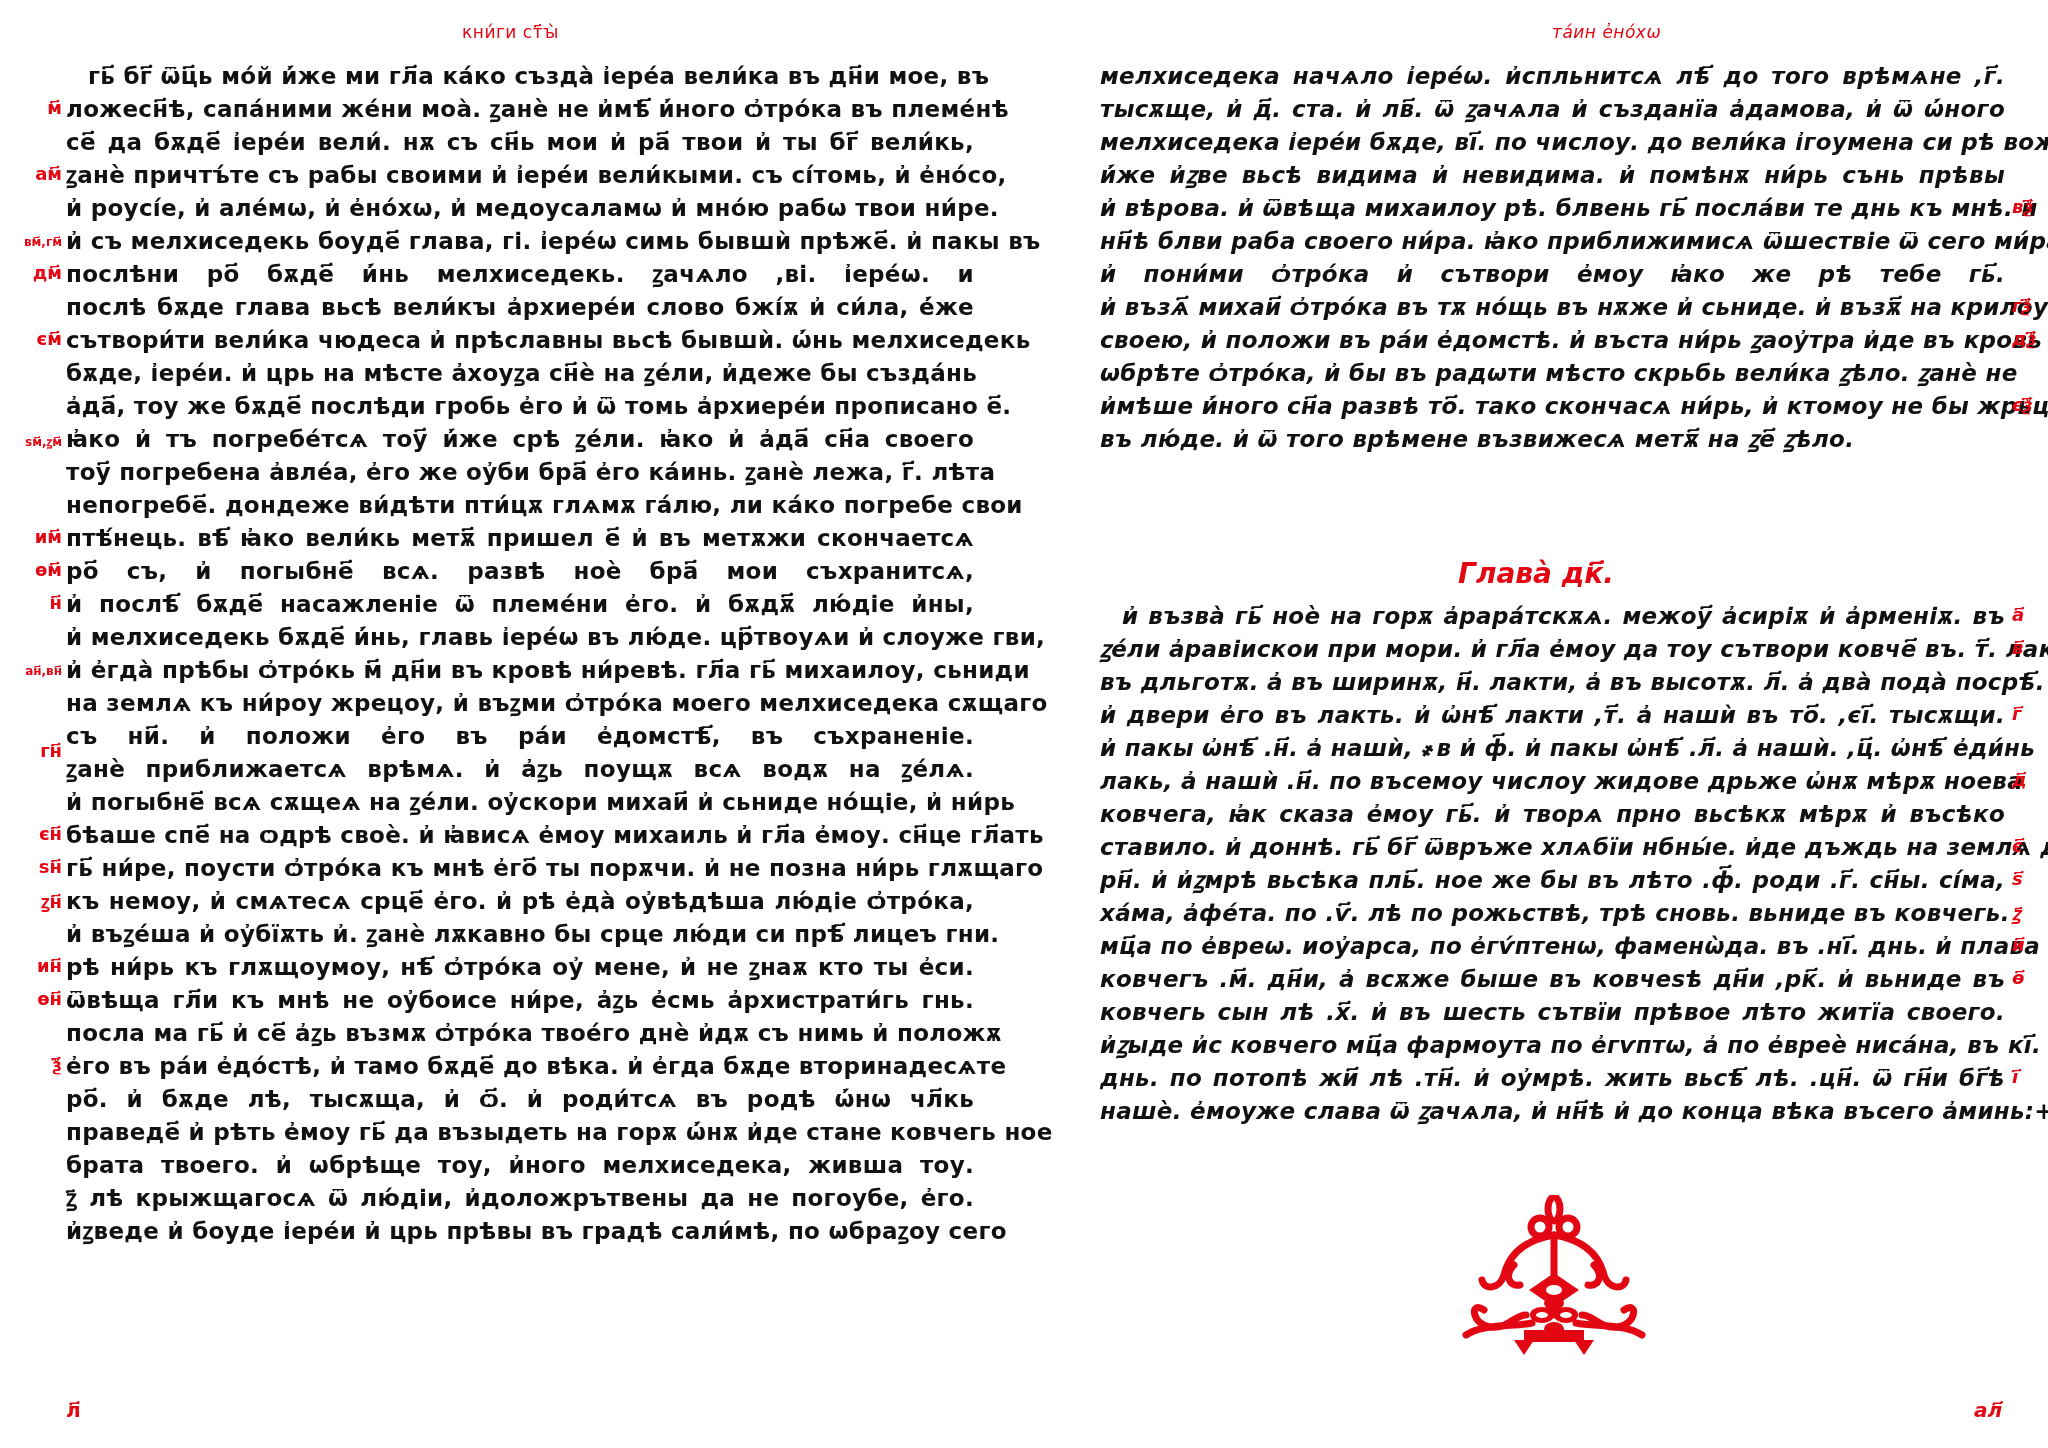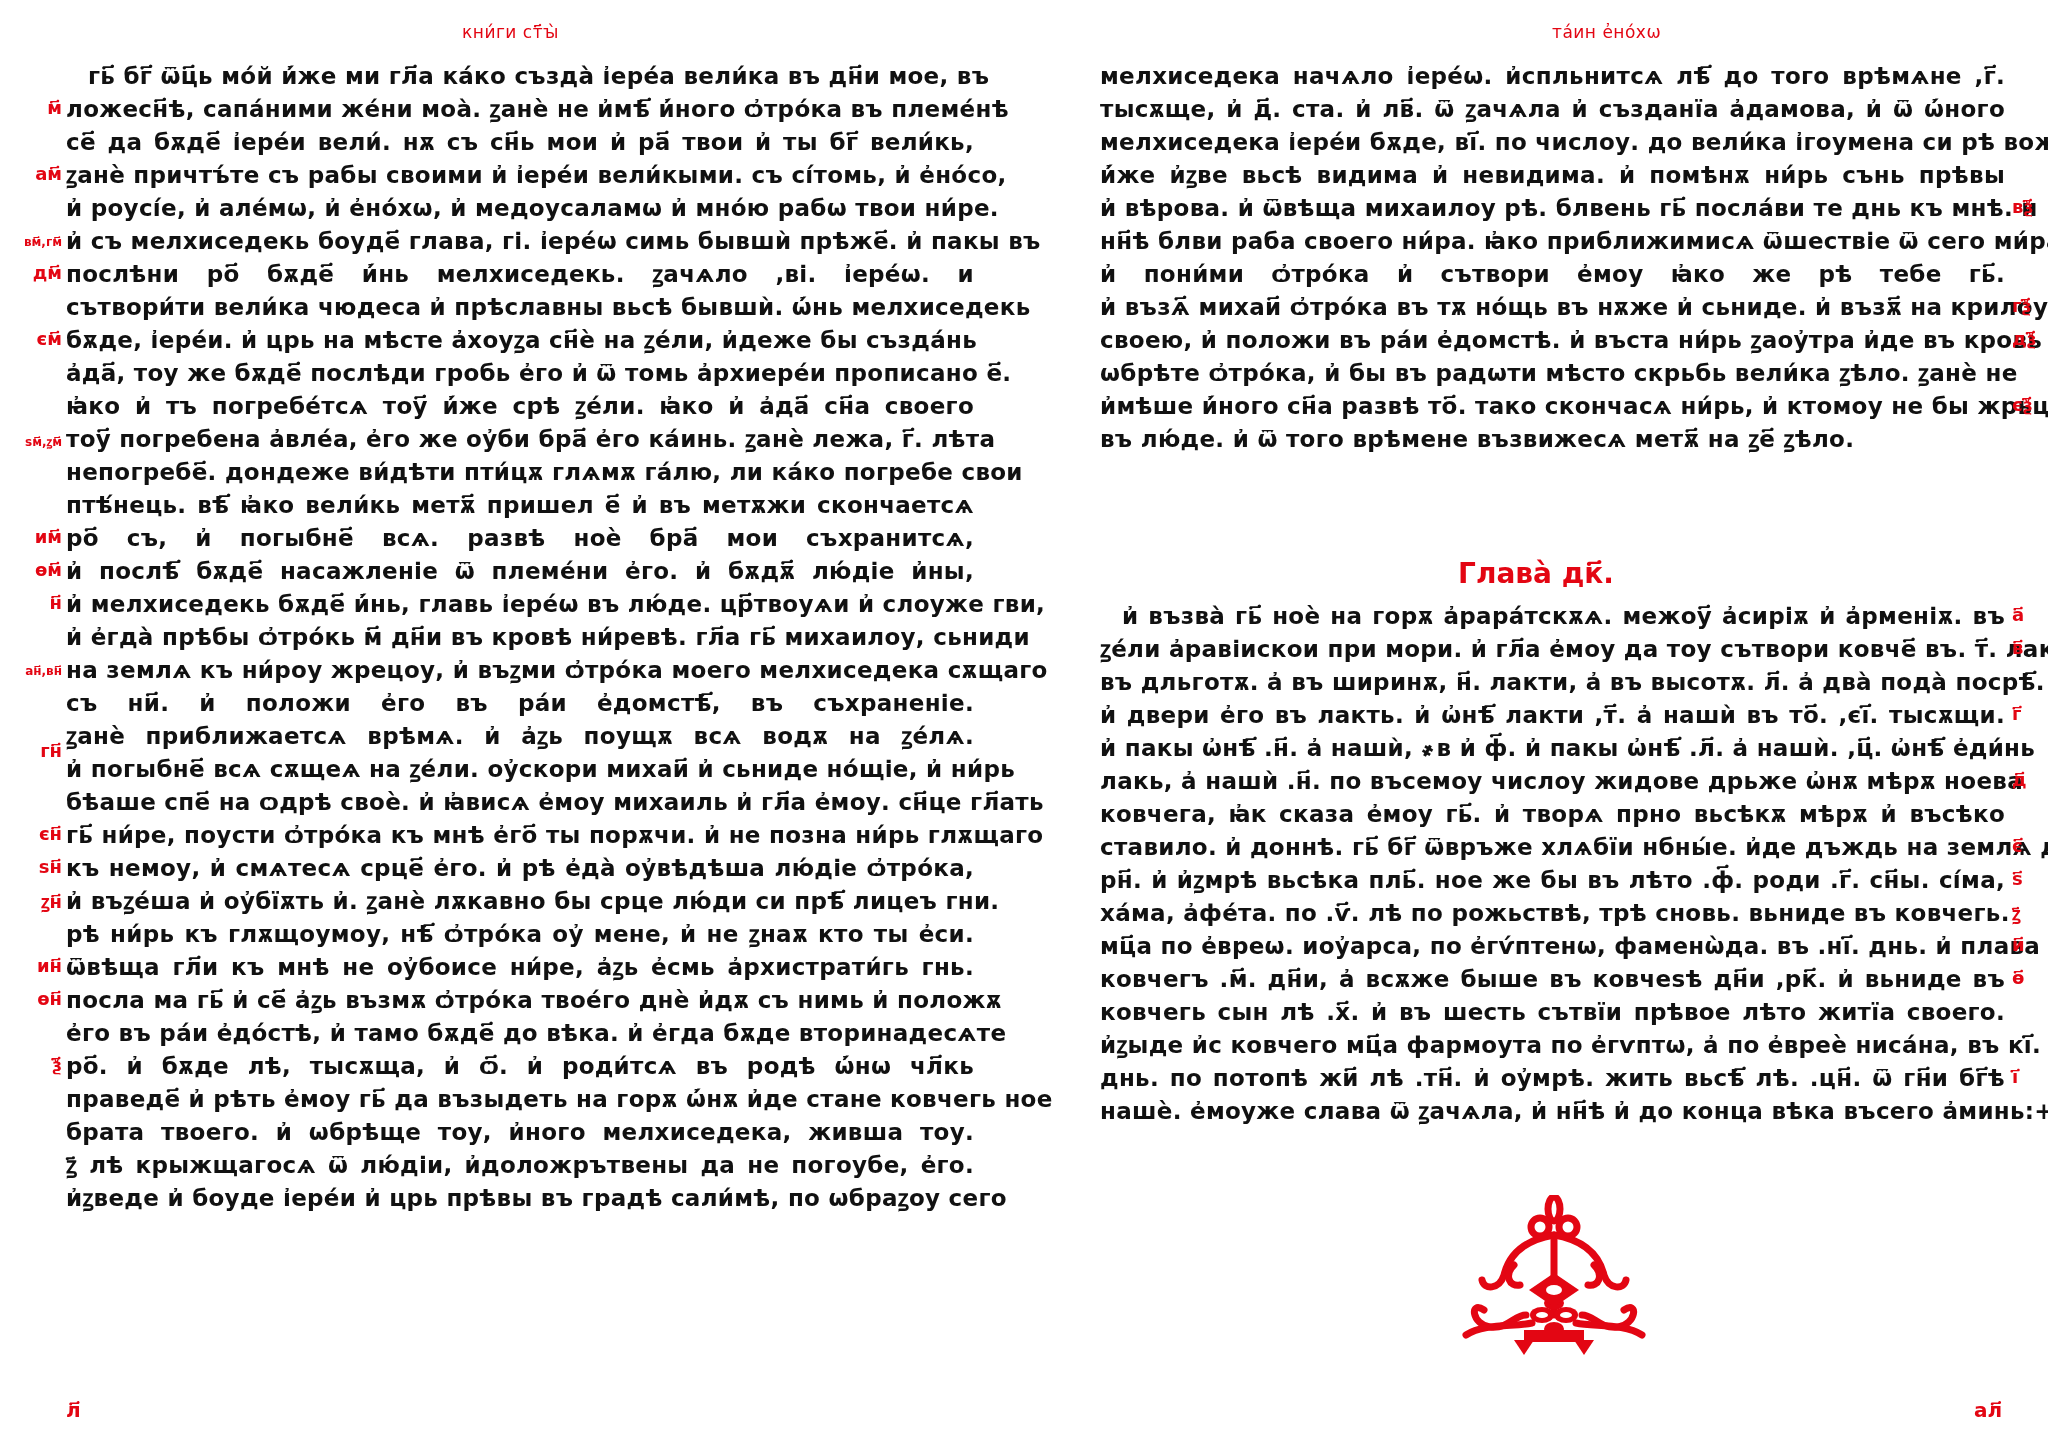--- a/index.html
+++ b/index.html
@@ -1,20 +1,20 @@
 <!DOCTYPE html>
 <html><head>
 <meta charset="utf-8">
 <style>
   html, body { margin: 0; padding: 0; background: #ffffff; }
   body { width: 2048px; height: 1448px; position: relative; overflow: hidden;
          font-family: "DejaVu Sans", sans-serif; color: #111; }
   .page { position: absolute; top: 0; height: 1448px; }
   .page-left { left: 0; width: 1024px; }
-  .page-right { left: 1024px; width: 1024px; }
+  .page-right { left: 1024px; width: 1024px; font-style: italic; }
   .running-head { position: absolute; top: 22px; font-size: 17px; color: #e30613;
                   letter-spacing: 0.5px; white-space: nowrap; }
   .page-left .running-head { left: 462px; }
   .page-right .running-head { left: 1552px; left: 528px; }
   .body { position: absolute; }
   .page-left .body { left: 66px; width: 908px; top: 60px; }
   .page-right .body { left: 76px; width: 905px; top: 60px; }
   .line { height: 33px; line-height: 33px; font-size: 23px; font-weight: bold;
           white-space: nowrap; text-align: justify; text-align-last: justify;
           letter-spacing: 0.3px; }
@@ -38,20 +38,21 @@
 <div class="page page-left">
   <div class="running-head">кни́ги ст҃ꙑ̀</div>
   <div class="body" id="left-body">
       <div class="line indent">гь҃ бг҃ ѿц҃ь мо́й и҆́же ми гл҃а ка́ко създа̀ і҆ере́а вели́ка въ дн҃и мое, въ</div>
       <div class="line">ложесн҃ѣ, сапа́ними же́ни моа̀. ꙁанѐ не и҆мѣ҃ и҆́ного ѻ҆тро́ка въ племе́нѣ</div>
       <div class="line">се҃ да бѫде҃ і҆ере́и вели́. нѫ съ сн҃ь мои и҆ ра҃ твои и҆ ты бг҃ вели́кь,</div>
       <div class="line">ꙁанѐ причтъ́те съ рабы своими и҆ і҆ере́и вели́кыми. съ сі́томь, и҆ е҆но́со,</div>
       <div class="line">и҆ роусі́е, и҆ але́мѡ, и҆ е҆но́хѡ, и҆ медоусаламѡ и҆ мно́ю рабѡ твои ни́ре.</div>
       <div class="line">и҆ съ мелхиседекь боуде҃ глава, гі. і҆ере́ѡ симь бывшѝ прѣже҃. и҆ пакы въ</div>
       <div class="line">послѣни ро҃ бѫде҃ и҆́нь мелхиседекь. ꙁачѧло ,ві. і҆ере́ѡ. и</div>
+      <div class="line">послѣ бѫде глава вьсѣ вели́кꙑ а҆рхиере́и слово бжі́ѫ и҆ си́ла, е҆́же</div>
       <div class="line">сътвори́ти вели́ка чюдеса и҆ прѣславны вьсѣ бывшѝ. ѡ҆́нь мелхиседекь</div>
       <div class="line">бѫде, і҆ере́и. и҆ црь на мѣсте а҆хоуꙁа сн҃ѐ на ꙁе́ли, и҆деже бы създа́нь</div>
       <div class="line">а҆да҃, тоу же бѫде҃ послѣди гробь е҆го и҆ ѿ томь а҆рхиере́и прописано е҃.</div>
       <div class="line">ꙗ҆ко и҆ тъ погребе́тсѧ тоу҃ и҆́же срѣ ꙁе́ли. ꙗ҆ко и҆ а҆да҃ сн҃а своего</div>
       <div class="line">тоу҃ погребена а҆вле́а, е҆го же оу҆би бра҃ е҆го ка́инь. ꙁанѐ лежа, г҃. лѣта</div>
       <div class="line">непогребе҃. дондеже ви́дѣти пти́цѫ глѧмѫ га́лю, ли ка́ко погребе свои</div>
       <div class="line">птѣ́нець. вѣ҃ ꙗ҆ко вели́кь метѫ҃ пришел е҃ и҆ въ метѫжи скончаетсѧ</div>
       <div class="line">ро҃ съ, и҆ погыбне҃ всѧ. развѣ ноѐ бра҃ мои съхранитсѧ,</div>
       <div class="line">и҆ послѣ҃ бѫде҃ насажленіе ѿ племе́ни е҆го. и҆ бѫдѫ҃ лю́діе и҆ны,</div>
       <div class="line">и҆ мелхиседекь бѫде҃ и҆́нь, главь і҆ере́ѡ въ лю́де. цр҃твоуѧи и҆ слоуже гви,</div>

